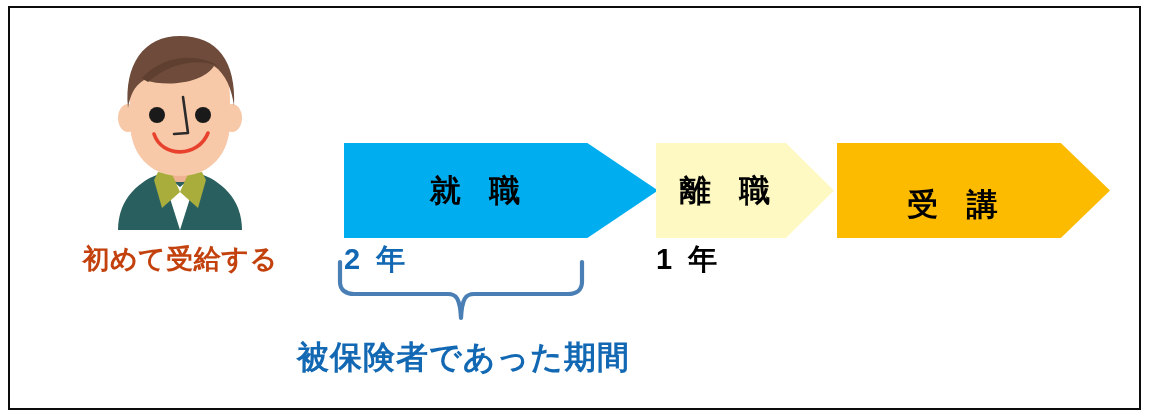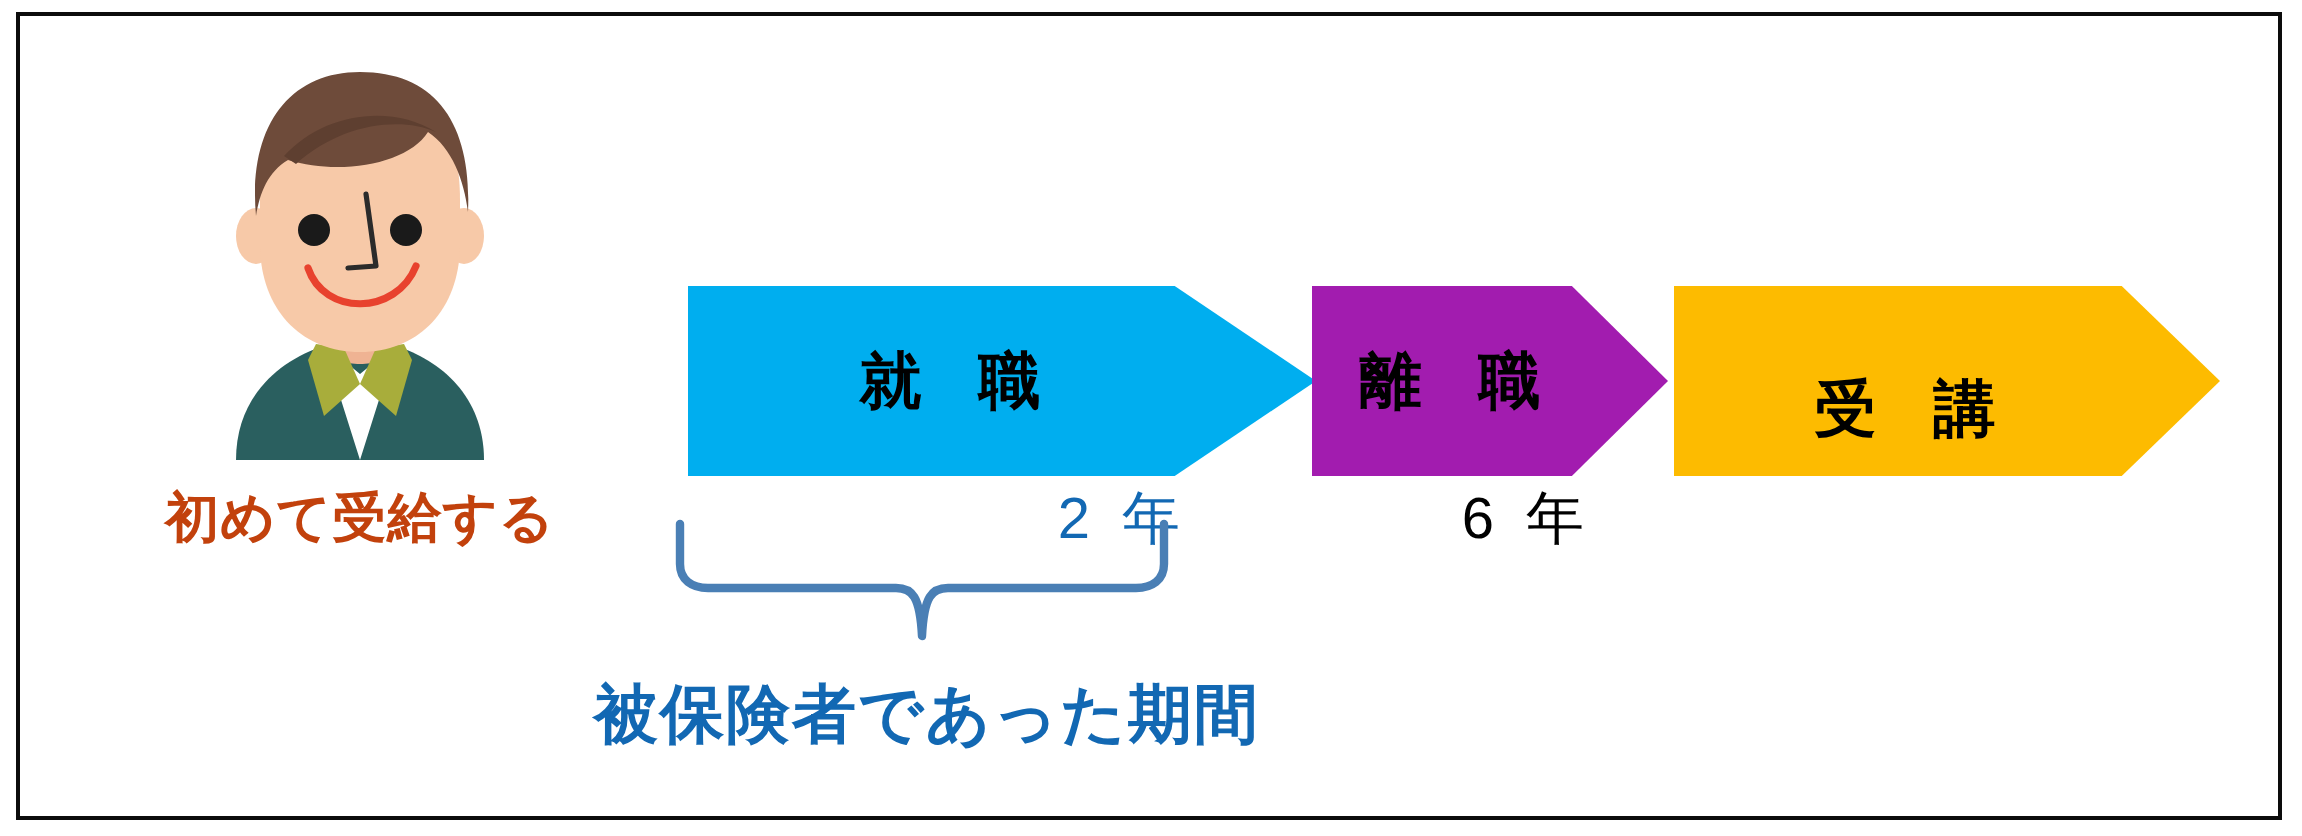--- a/index.html
+++ b/index.html
@@ -85,39 +85,39 @@
     left: 334px;
     width: 314px;
     background: #00AEEF;
     clip-path: polygon(0 0, 77.5% 0, 100% 50%, 77.5% 100%, 0 100%);
   }
   .arrow-job .arrow-label { margin-right: 52px; }
 
   .arrow-quit {
     left: 646px;
     width: 178px;
-    background: #a21caf;
+    background: #fef9c3;
     clip-path: polygon(0 0, 73% 0, 100% 50%, 73% 100%, 0 100%);
   }
   .arrow-quit .arrow-label { margin-right: 40px; }
 
   .arrow-course {
     left: 827px;
     width: 273px;
     background: #FDBB00;
     clip-path: polygon(0 0, 82% 0, 100% 50%, 82% 100%, 0 100%);
   }
   .arrow-course .arrow-label { margin-right: 42px; margin-top: 28px; }
 
   
   .duration {
     position: absolute;
-    text-align: right;
+    text-align: left;
     font-size: 29px;
-    font-weight: 400;
+    font-weight: 700;
     letter-spacing: 4px;
     white-space: nowrap;
   }
   .duration-2y {
     left: 334px;
     top: 232px;
     width: 250px;
     color: #1268B3;
   }
   .duration-1y {
@@ -196,21 +196,21 @@
 
     <div class="arrow arrow-quit">
       <span class="arrow-label">離 職</span>
     </div>
 
     <div class="arrow arrow-course">
       <span class="arrow-label">受 講</span>
     </div>
 
     <div class="duration duration-2y">2 年</div>
-    <div class="duration duration-1y">6 年</div>
+    <div class="duration duration-1y">1 年</div>
 
     <div class="brace">
       <svg width="250" height="60" viewBox="0 0 250 60" xmlns="http://www.w3.org/2000/svg">
         <path d="M4 2
                  L4 22
                  C4 30 10 34 18 34
                  L112 34
                  C120 34 124 38 125 58
                  C126 38 130 34 138 34
                  L232 34

